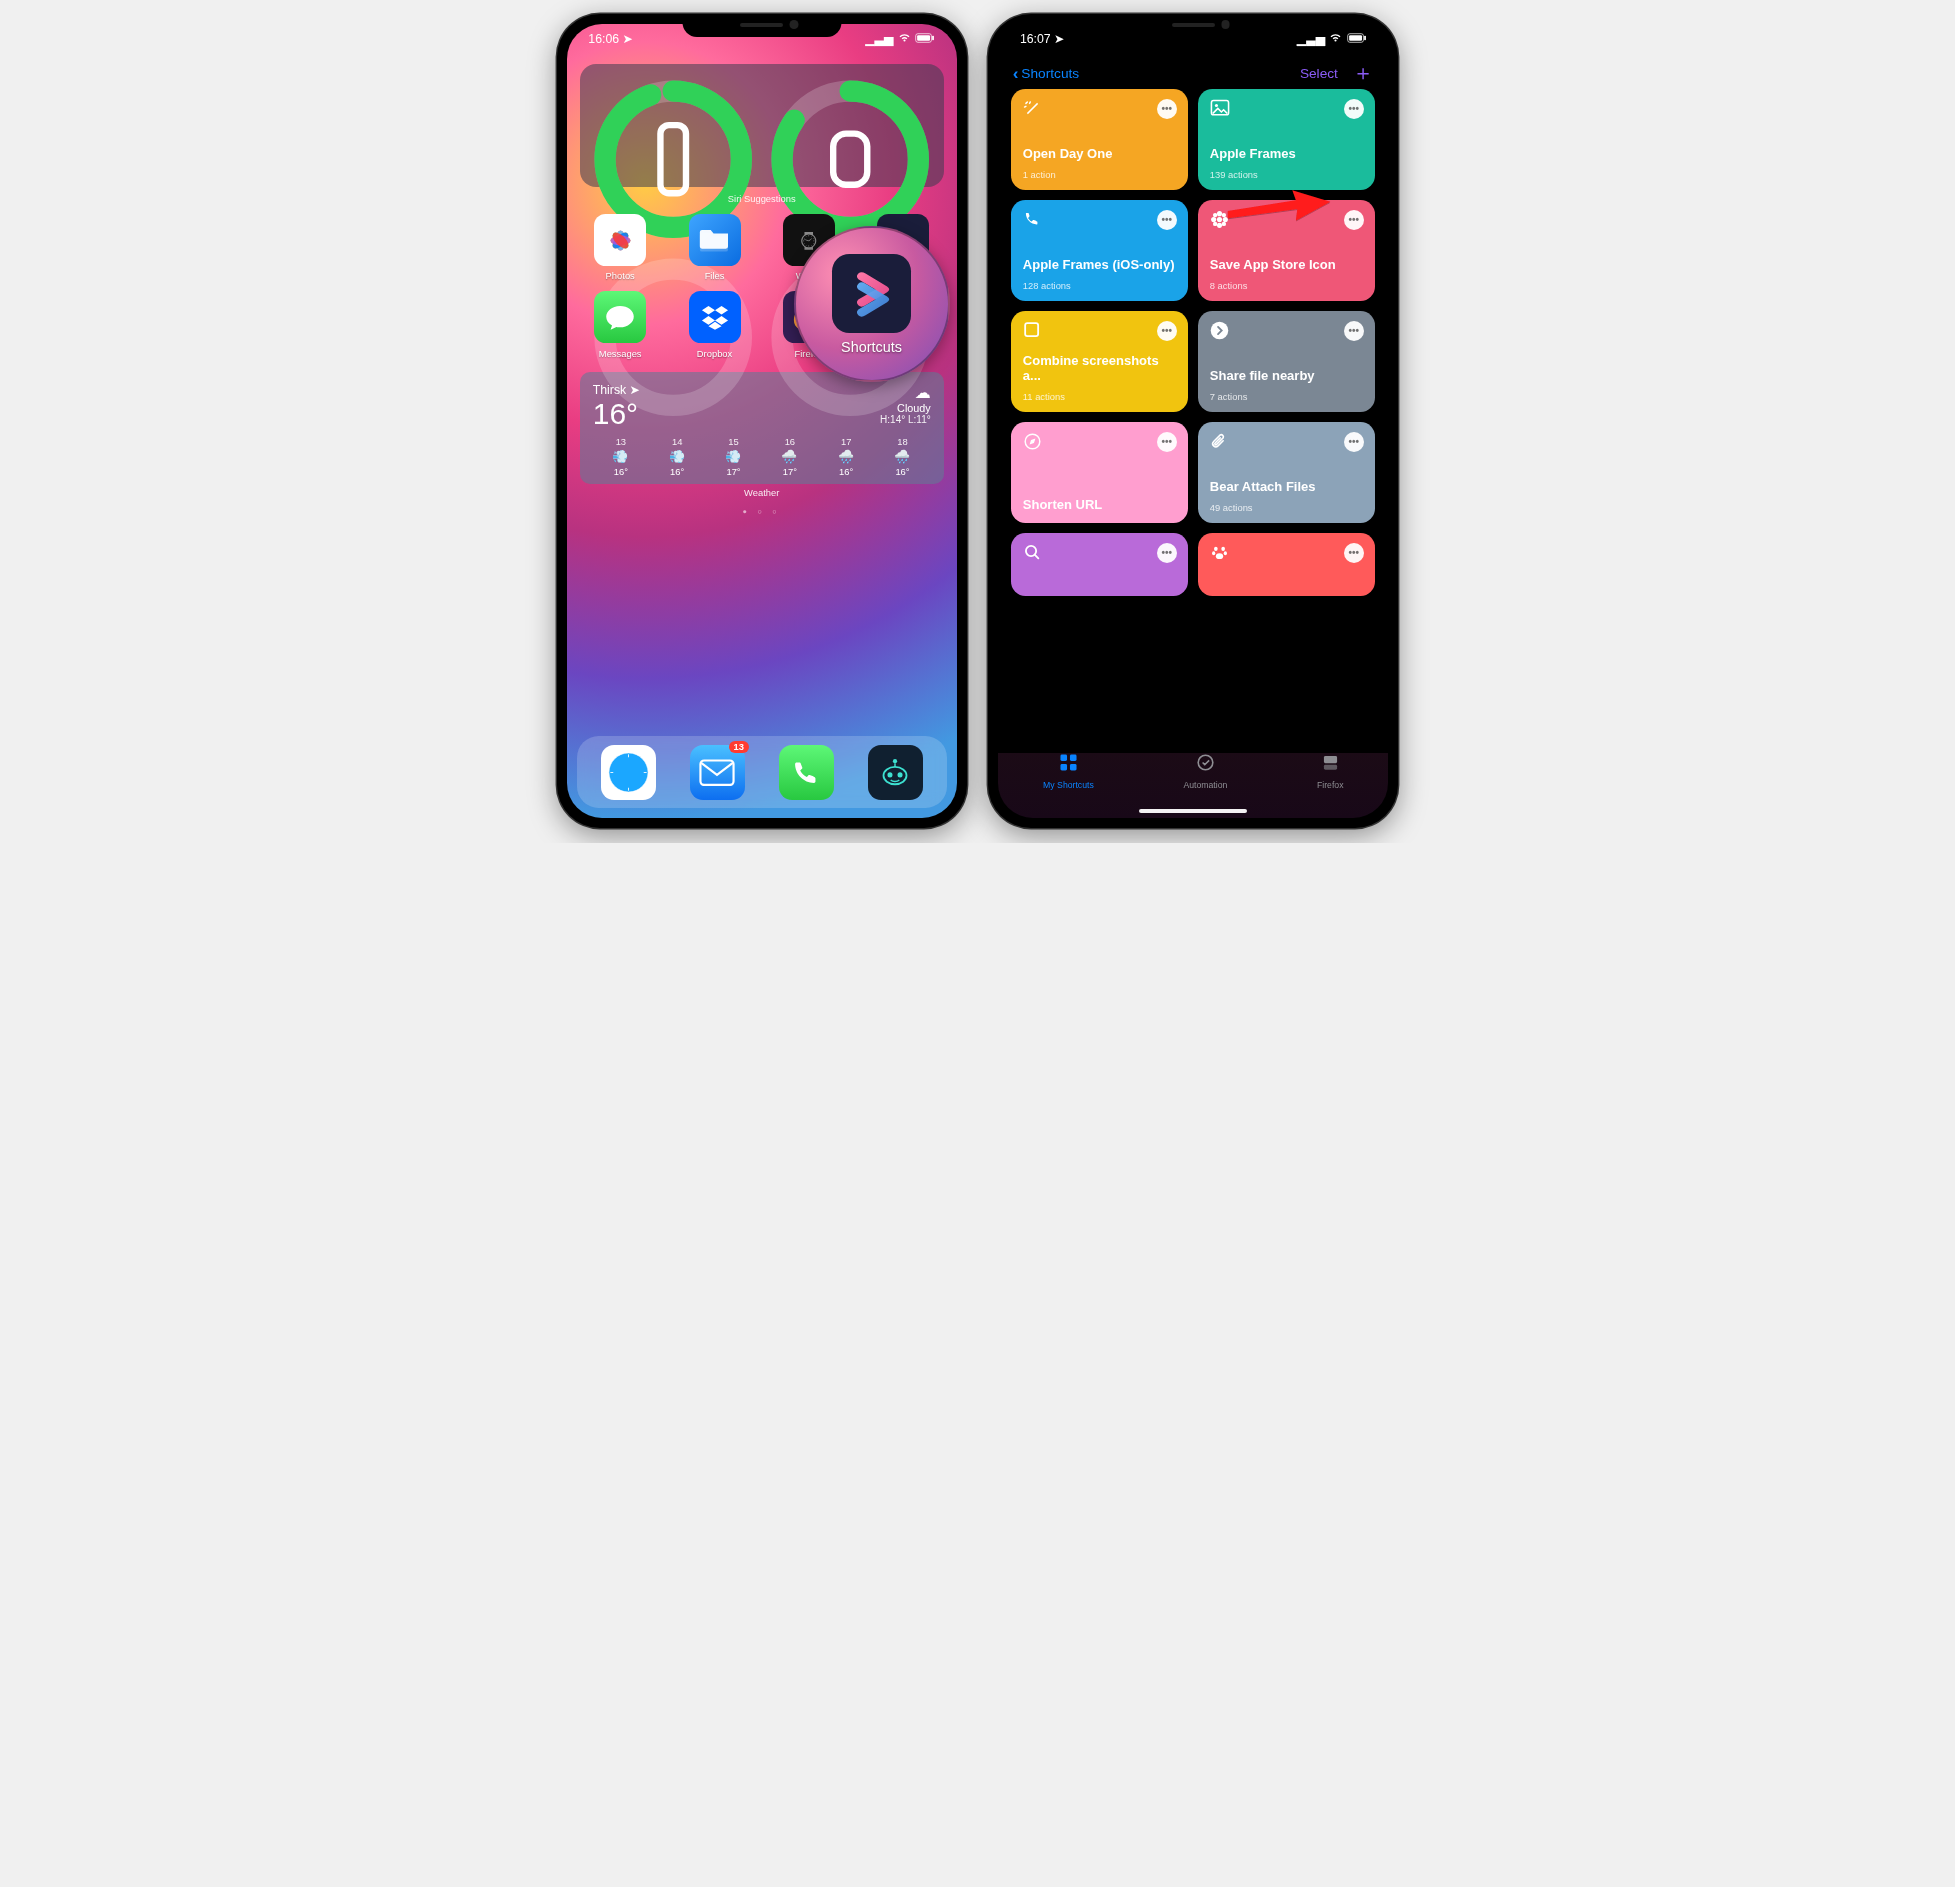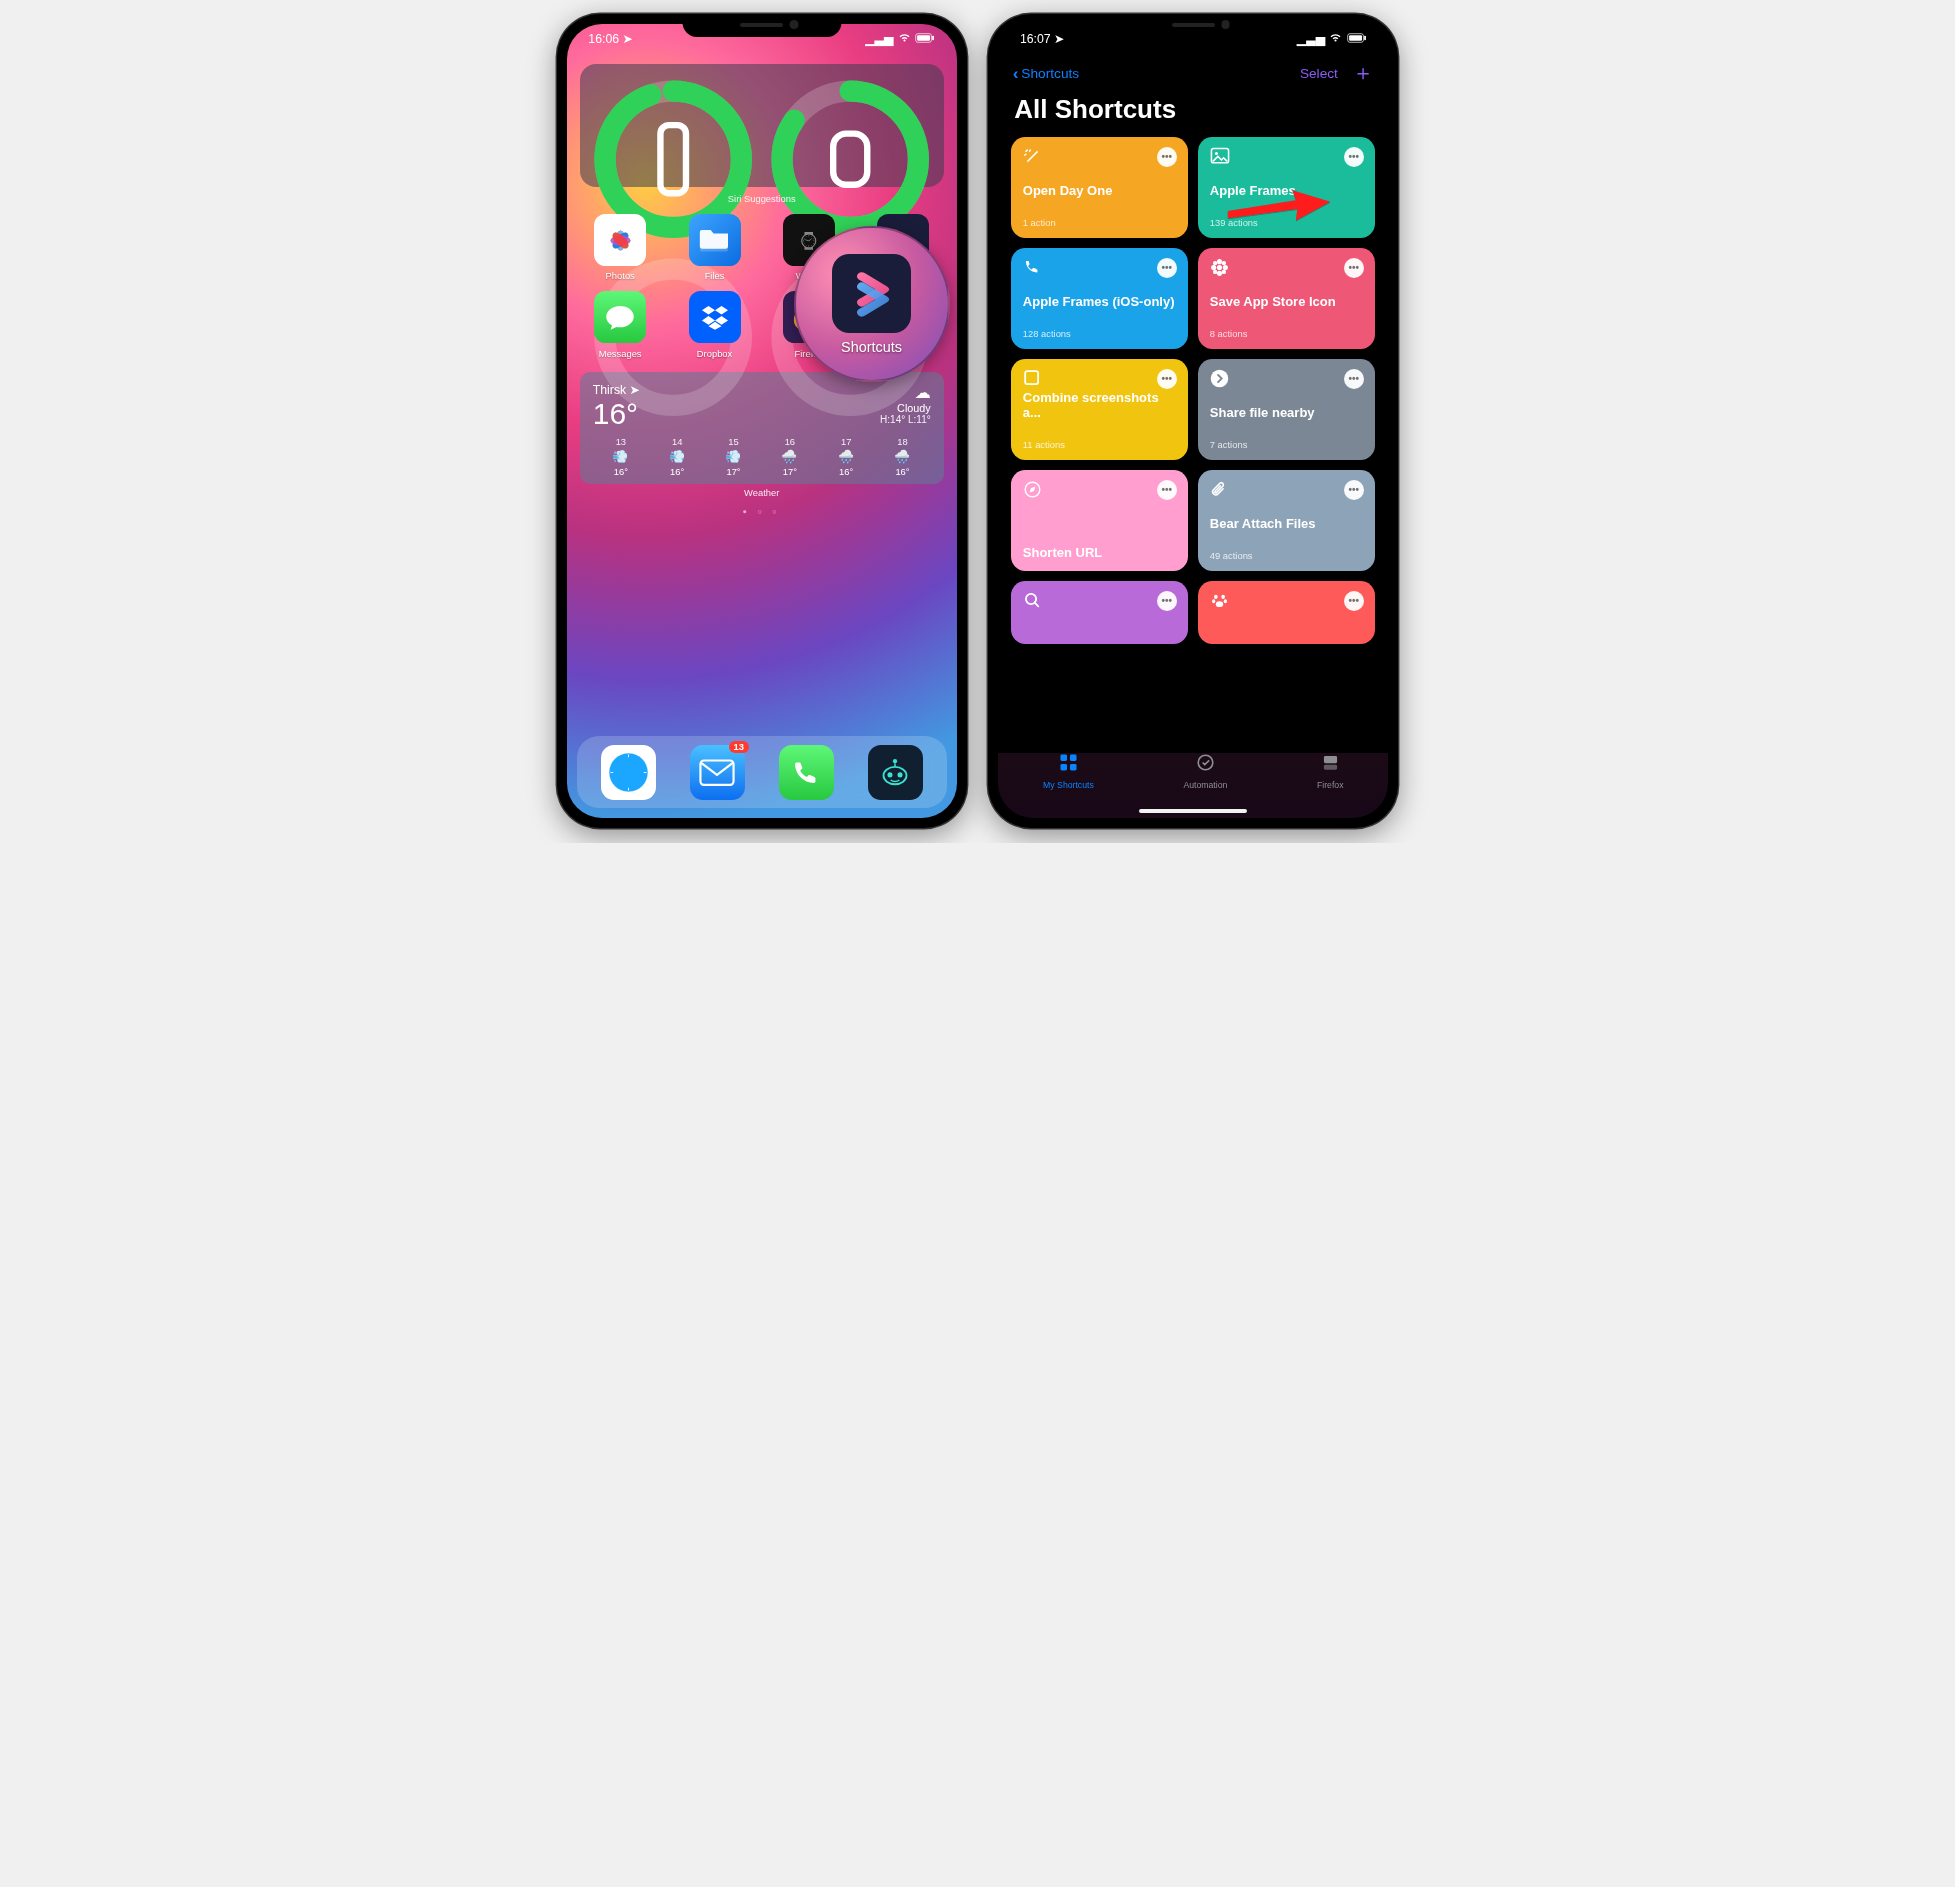--- a/index.html
+++ b/index.html
@@ -231,21 +231,21 @@
   .sc-card .dots {
     width:20px; height:20px;
     background:rgba(255,255,255,0.95);
     border-radius:50%;
     color:rgba(0,0,0,0.55);
     display:flex; align-items:center; justify-content:center;
     font-size:10px;
     font-weight:700;
   }
   .sc-card .name { font-size:13px; font-weight:600; line-height:1.15;}
-  .sc-card .actions { font-size:9.4px; opacity:0.8; margin-top:18px;}
+  .sc-card .actions { font-size:9.4px; opacity:0.8; margin-top:7px;}
 
   .arrow-pointer {
     position:absolute;
     top:162px;
     right:56px;
     z-index:70;
   }
 
   .tab-bar {
     height:65px;
@@ -557,21 +557,20 @@
         <div class="nav-back">
           <span style="font-size:17.3px;font-weight:600;">‹</span>
           <span>Shortcuts</span>
         </div>
         <div class="nav-actions">
           <span>Select</span>
           <span class="plus-btn">＋</span>
         </div>
       </div>
 
-      <div class="page-title">All Shortcuts</div>
 
       <div class="shortcut-grid" id="shortcut-grid">
           <div class="sc-card" style="background: rgb(245, 166, 35);">
     <div class="top-row">
       <span class="ic"><svg width="19" height="19" viewBox="0 0 26 26" fill="none" stroke="#fff" stroke-width="2">
                   <path d="M6 20L20 6"></path>
                   <path d="M4 6l2-2m4 0l-1 2m-7 5l2-1" stroke-linecap="round"></path>
                 </svg></span>
       <span class="dots">•••</span>
     </div>

